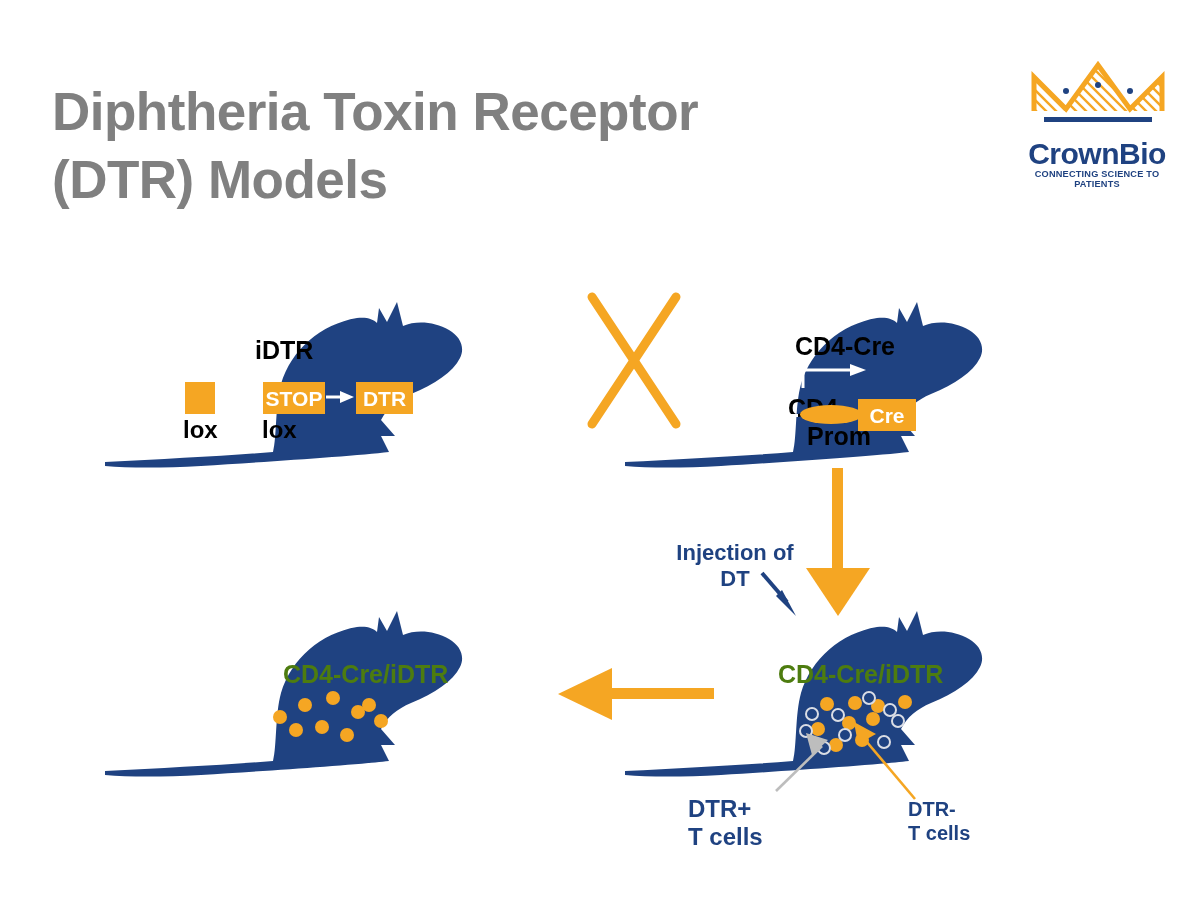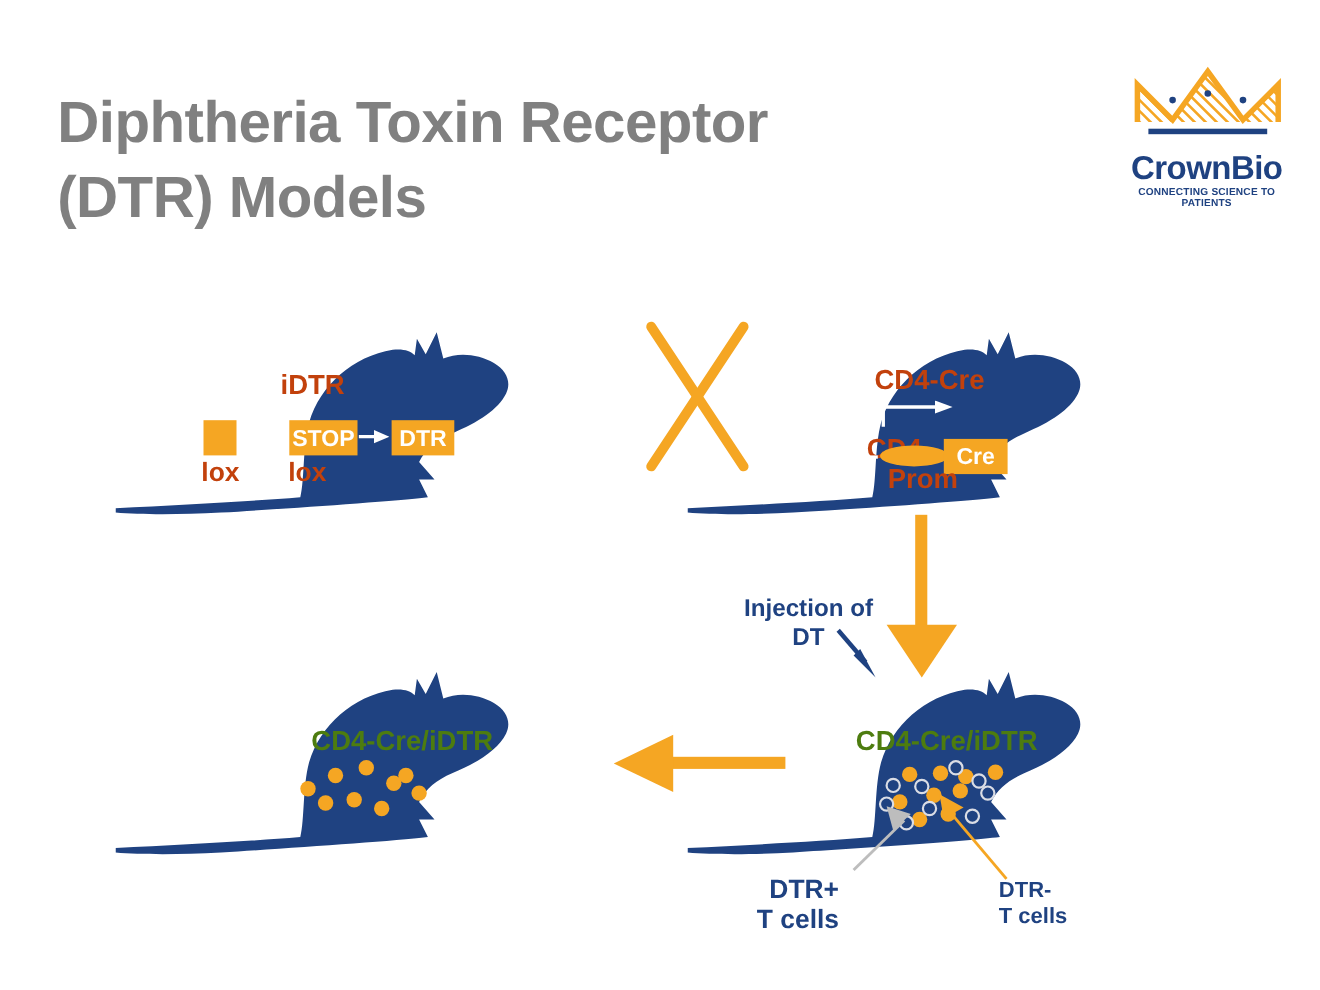--- a/index.html
+++ b/index.html
@@ -104,21 +104,21 @@
     background: #F5A623;
     border-radius: 50%;
   }
   .gline {
     position: absolute;
     background: #ffffff;
     height: 3px;
   }
   .glabel {
     position: absolute;
-    color: #c2410c;
+    color: #000000;
     font-weight: bold;
     white-space: nowrap;
   }
 
   
   .cell-dot {
     position: absolute;
     border-radius: 50%;
   }
   .cell-filled { background: #F5A623; }
@@ -385,19 +385,19 @@
 
     <g>
       <line x1="915" y1="799" x2="866" y2="741" stroke="#F5A623" stroke-width="2.6"></line>
       <path d="M854 722 L876 734 L858 744 Z" fill="#F5A623"></path>
     </g>
   </svg>
 
   <div class="callout" style="left:665px; top:540px; font-size:22px; text-align:center; width:140px;">Injection of
 DT</div>
 
-  <div class="callout" style="left:688px; top:795px; font-size:24px;text-align:right;">DTR+
+  <div class="callout" style="left:688px; top:795px; font-size:24px;">DTR+
 T cells</div>
 
   <div class="callout" style="left:908px; top:798px; font-size:20px;">DTR-
 T cells</div>
 
 </div>
 
 </body></html>

